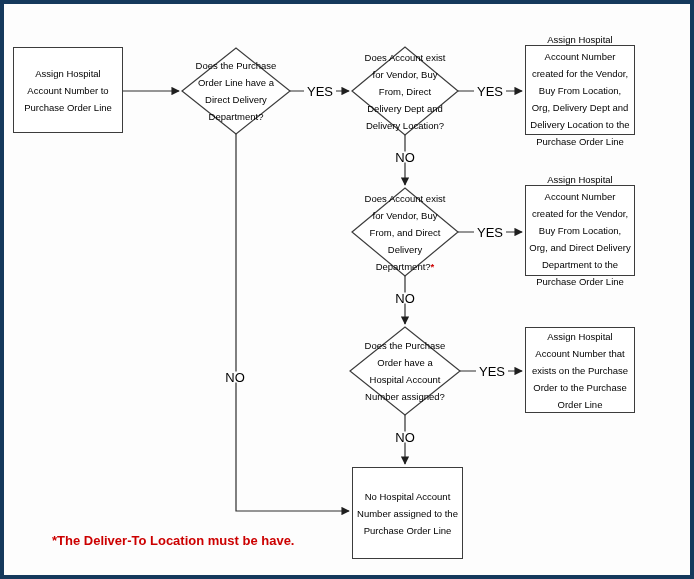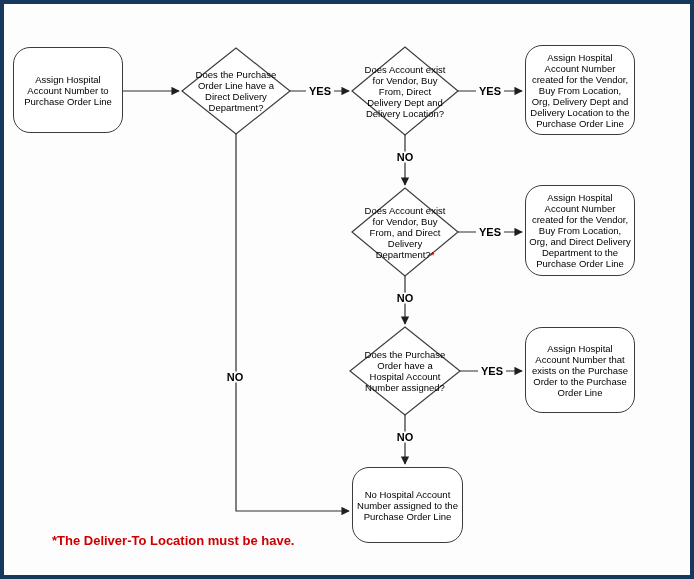--- a/index.html
+++ b/index.html
@@ -34,36 +34,35 @@
 
   .node {
     position: absolute;
     z-index: 2;
     display: flex;
     align-items: center;
     justify-content: center;
     text-align: center;
     color: var(--text_color);
     font-size: 9.5px;
-    line-height: 11px;
+    line-height: 17px;
     white-space: pre-line;
-    border-radius: 17px;
   }
   .box {
     border: 1.4px solid var(--shape_stroke);
     background: #ffffff;
   }
   .diamond-label { background: transparent; }
 
   .edge-label {
     position: absolute;
     z-index: 3;
     transform: translate(-50%, -50%);
-    font-size: 11px;
-    font-weight: bold;
+    font-size: 13px;
+    font-weight: normal;
     color: var(--text_color);
     background: var(--canvas_bg);
     padding: 0 3px;
     line-height: 11px;
   }
 
   .red-mark { color: var(--accent_red); font-weight: bold; }
 
   .footnote {
     position: absolute;
@@ -131,21 +130,21 @@
   </div>
 
   <div class="node box" style="left:521px; top:323px; width:110px; height:86px;">
     <span>Assign Hospital
 Account Number that
 exists on the Purchase
 Order to the Purchase
 Order Line</span>
   </div>
 
-  <div class="node box" style="left:348px; top:463px; width:111px; height:76px;">
+  <div class="node box" style="left:348px; top:463px; width:111px; height:92px;">
     <span>No Hospital Account
 Number assigned to the
 Purchase Order Line</span>
   </div>
 
   <div class="node diamond-label" style="left:177px; top:52px; width:110px; height:70px;">
     <span>Does the Purchase
 Order Line have a
 Direct Delivery
 Department?</span>

